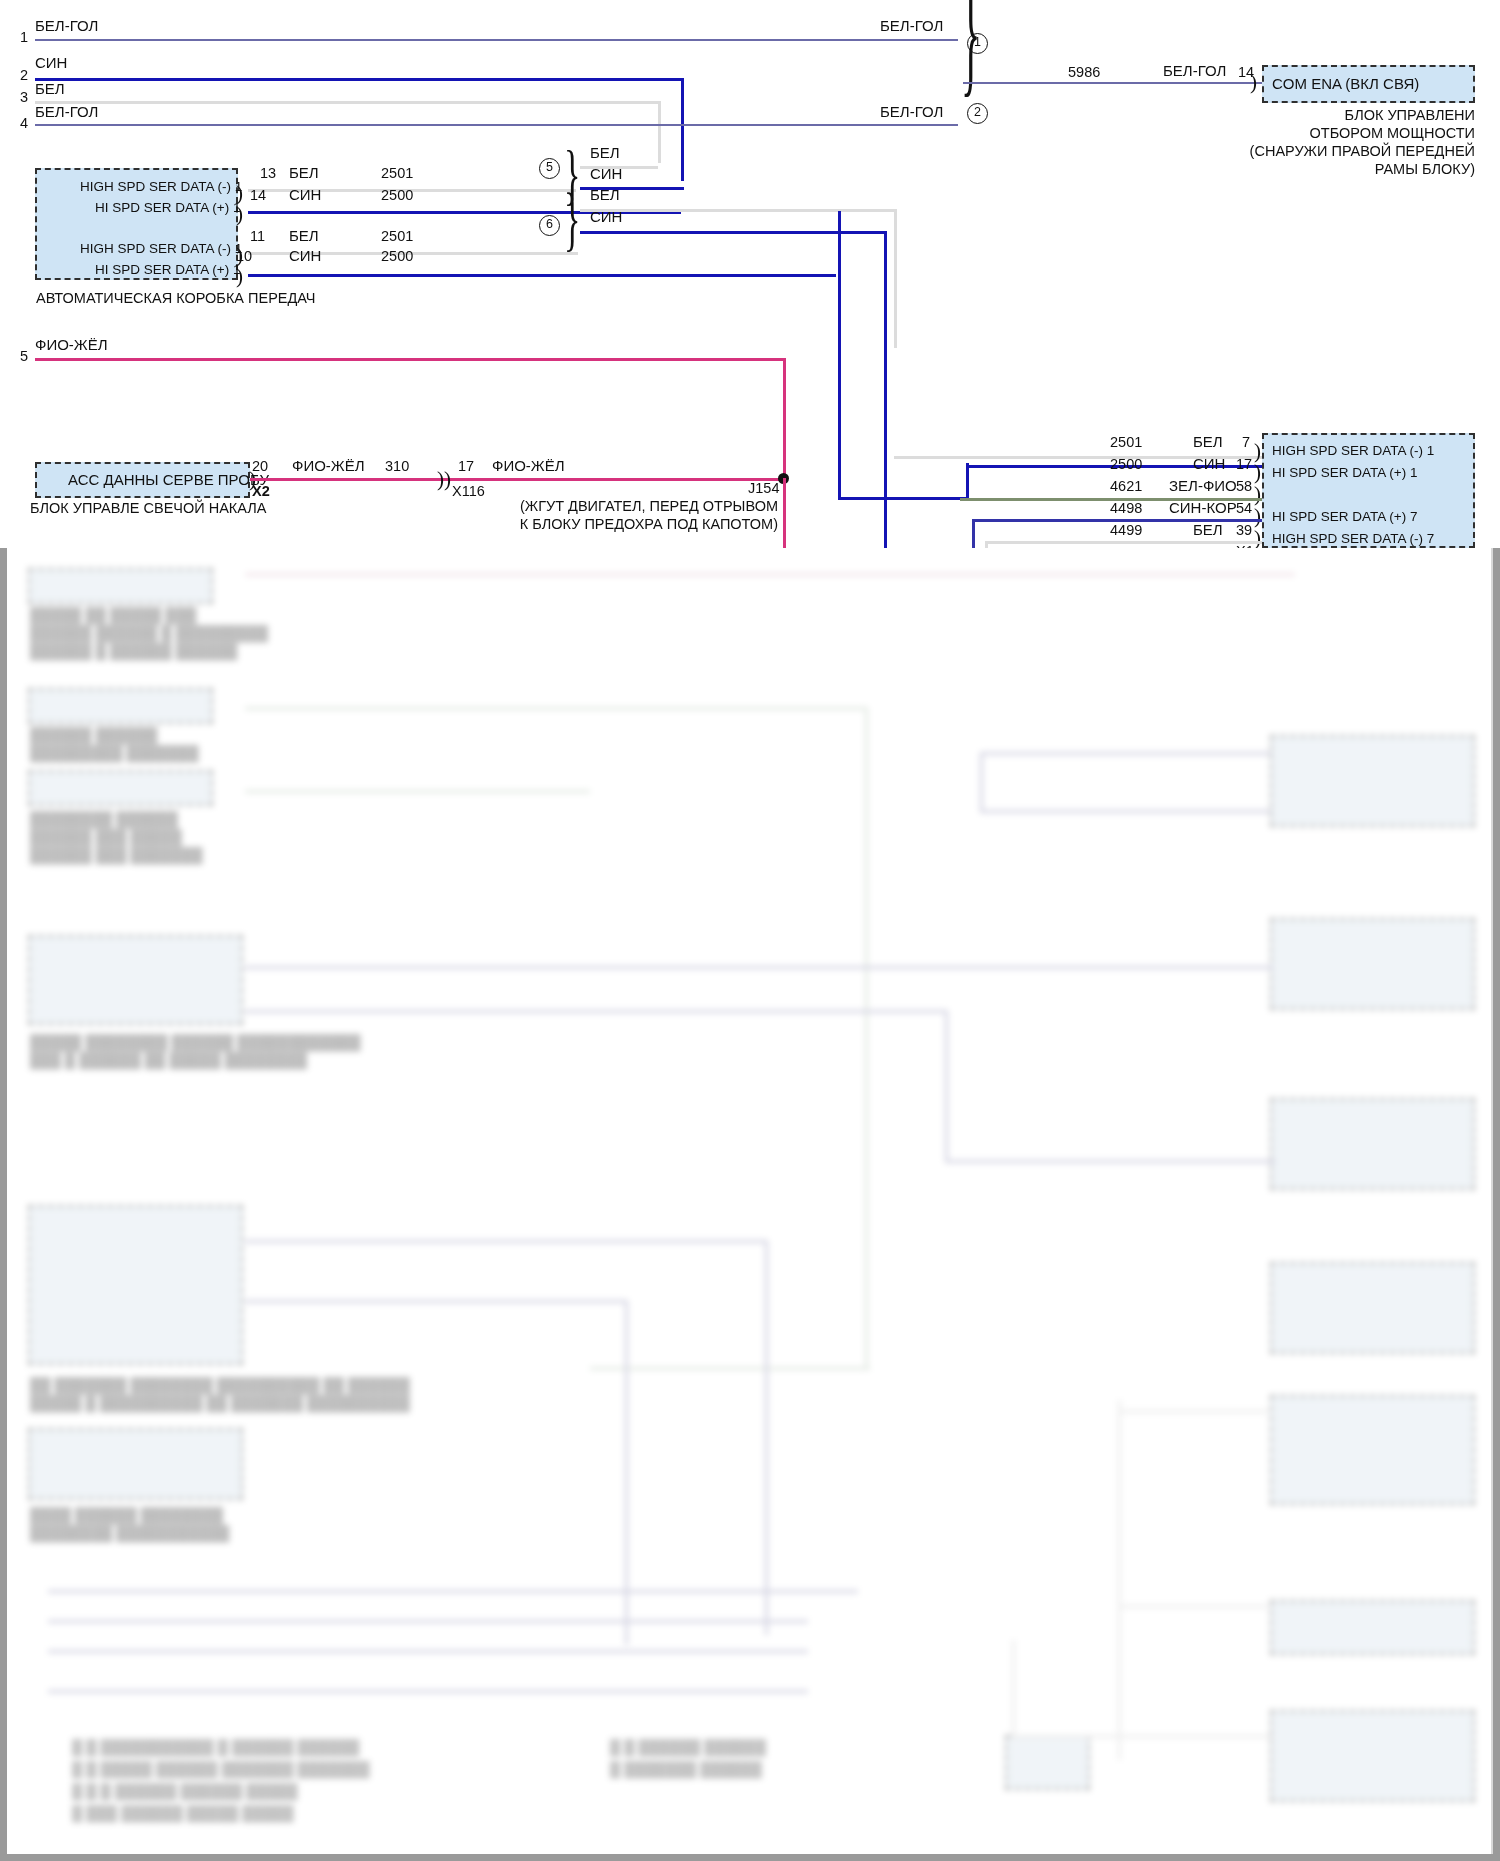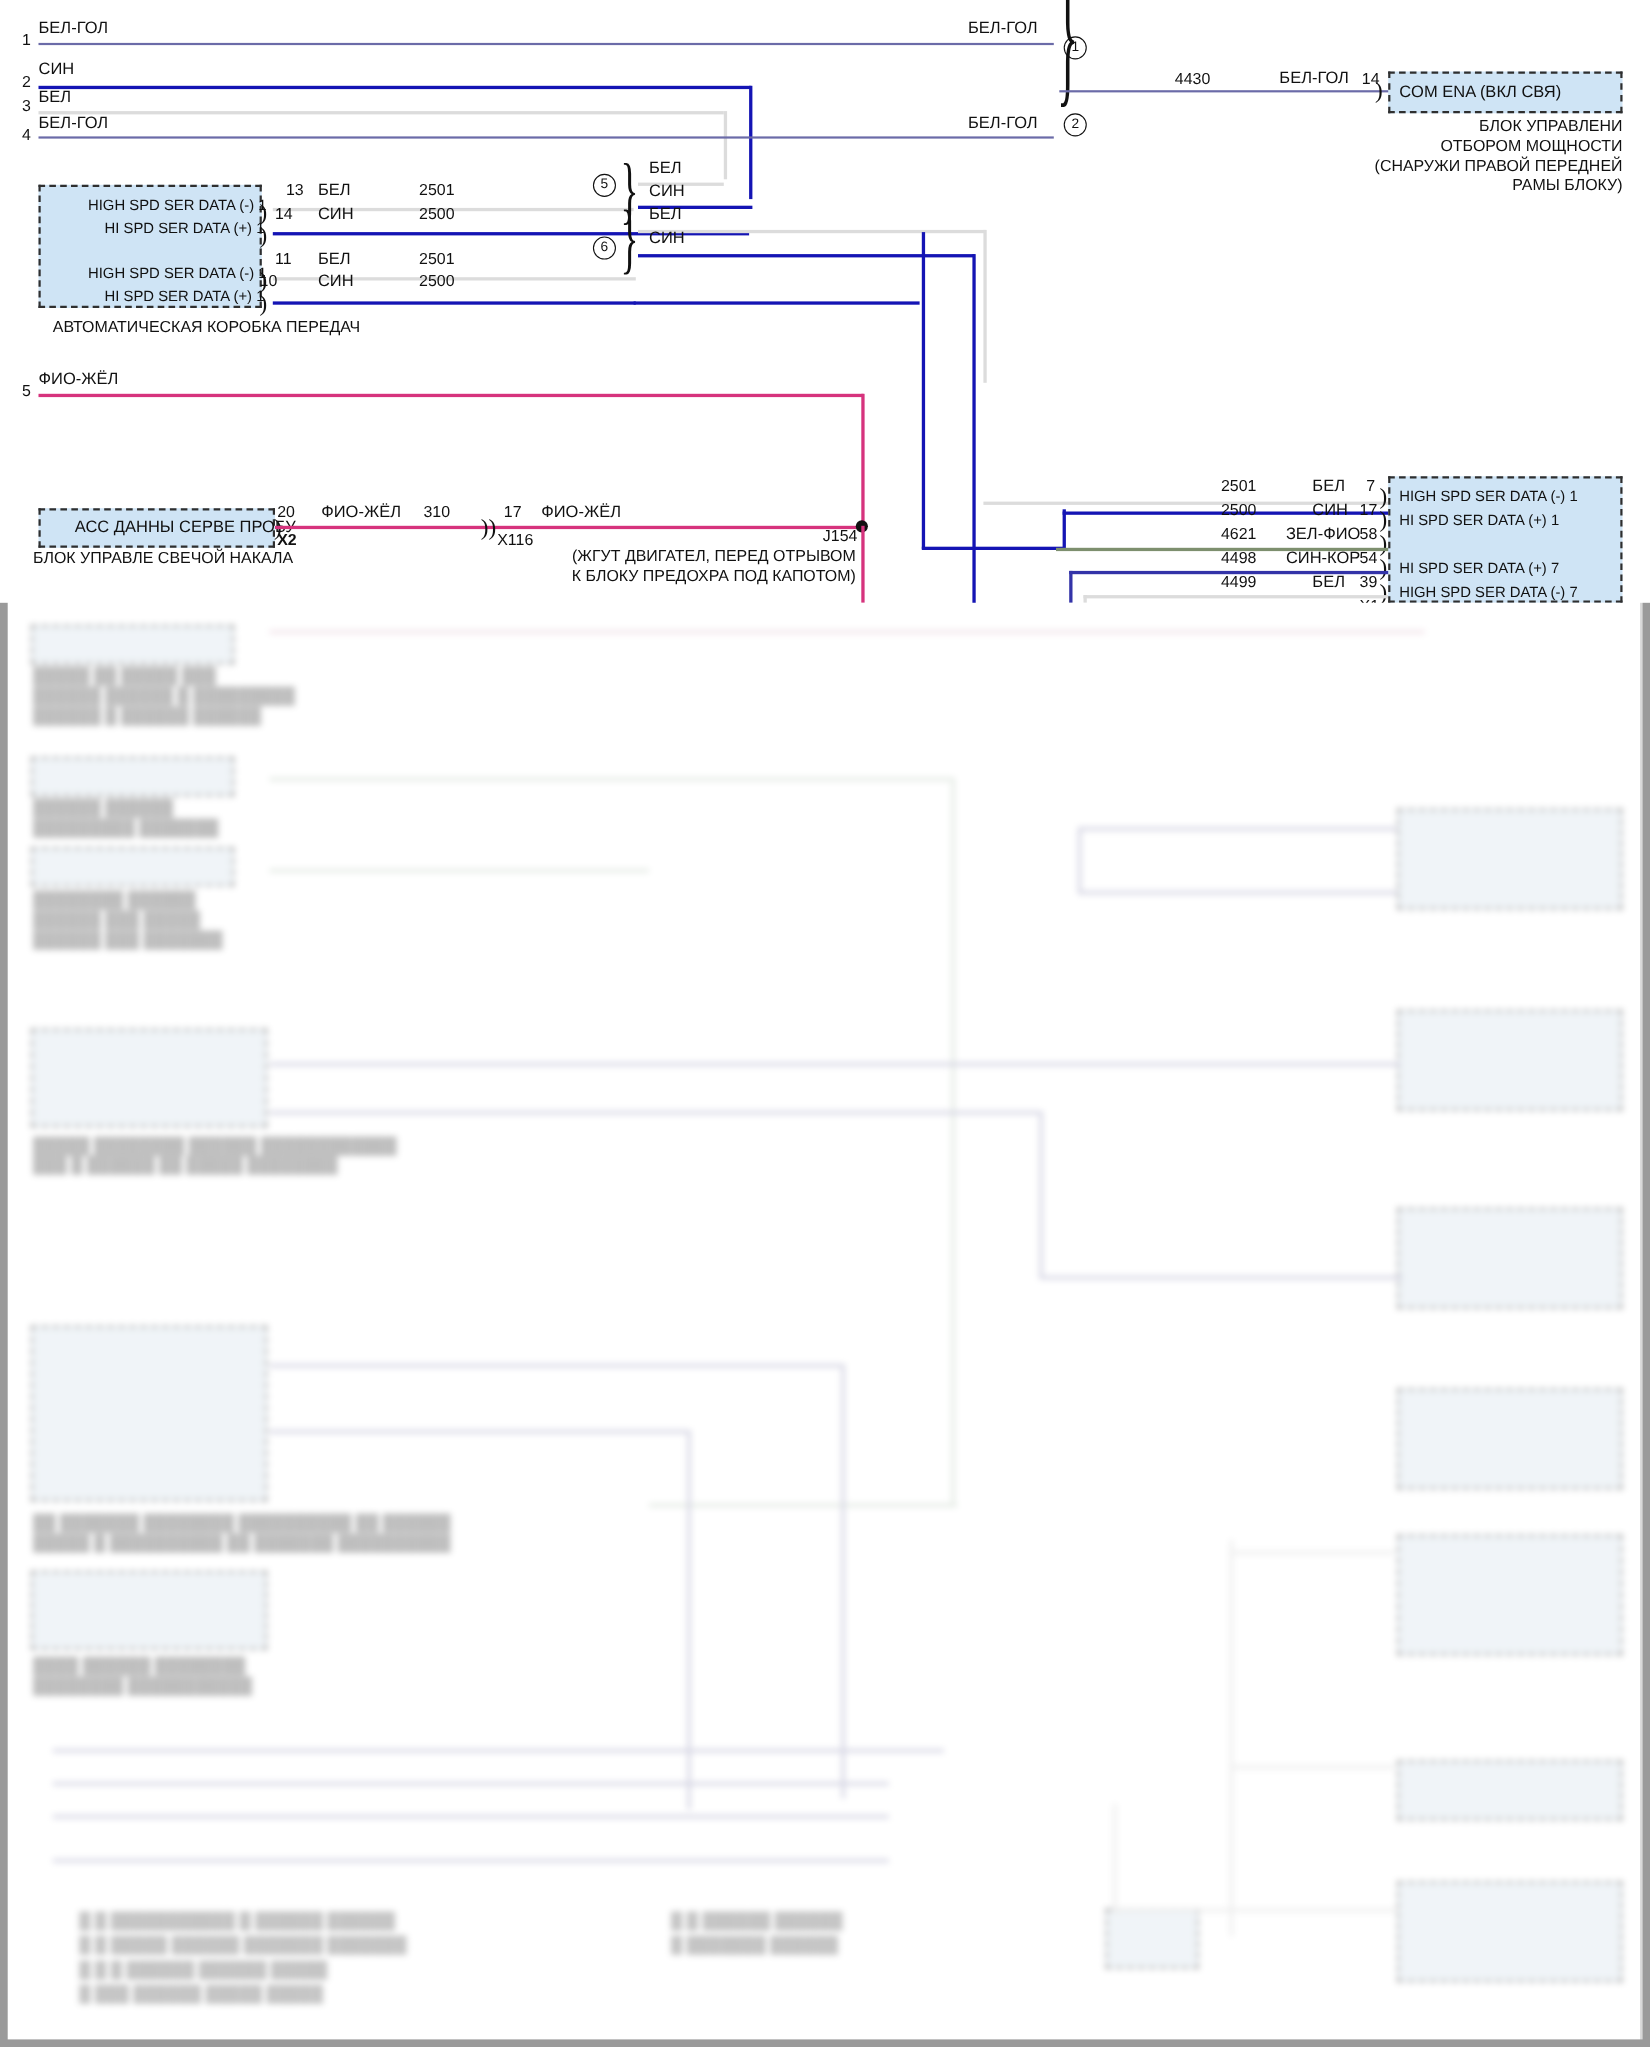--- a/index.html
+++ b/index.html
@@ -155,38 +155,38 @@
 
     <div class="lbl" style="left:880px;top:18px;">БЕЛ-ГОЛ</div>
     <div class="lbl" style="left:880px;top:104px;">БЕЛ-ГОЛ</div>
 
     <div class="brace" style="left:961px;top:12px;font-size:40px;transform:scaleY(3.55) scaleX(1.0);">}</div>
 
     <div class="circ" style="left:967px;top:33px;">1</div>
     <div class="circ" style="left:967px;top:103px;">2</div>
 
     <div class="wire h2" style="left:963px;top:82px;width:502px;border-color:#6b6ba8;"></div>
-    <div class="num" style="left:1068px;top:64px;">4430</div>
+    <div class="num" style="left:1068px;top:64px;">5986</div>
     <div class="lbl" style="left:1163px;top:63px;">БЕЛ-ГОЛ</div>
     <div class="num" style="left:1238px;top:64px;">14</div>
     <div class="conn" style="left:1250px;top:72px;">)</div>
 
     <div class="box" style="left:1262px;top:65px;width:213px;height:38px;"></div>
     <div class="box-txt" style="left:1272px;top:76px;">COM ENA (ВКЛ СВЯ)</div>
     <div class="cap-r" style="left:1175px;top:107px;width:300px;">БЛОК УПРАВЛЕНИ</div>
     <div class="cap-r" style="left:1175px;top:125px;width:300px;">ОТБОРОМ МОЩНОСТИ</div>
     <div class="cap-r" style="left:1175px;top:143px;width:300px;">(СНАРУЖИ ПРАВОЙ ПЕРЕДНЕЙ</div>
     <div class="cap-r" style="left:1175px;top:161px;width:300px;">РАМЫ БЛОКУ)</div>
 
     <div class="box" style="left:35px;top:168px;width:203px;height:112px;"></div>
     <div class="box-txt" style="left:80px;top:180px;font-size:13.5px;">HIGH SPD SER DATA (-) 1</div>
     <div class="box-txt" style="left:95px;top:201px;font-size:13.5px;">HI SPD SER DATA (+) 1</div>
     <div class="box-txt" style="left:80px;top:242px;font-size:13.5px;">HIGH SPD SER DATA (-) 1</div>
     <div class="box-txt" style="left:95px;top:263px;font-size:13.5px;">HI SPD SER DATA (+) 1</div>
-    <div class="cap" style="left:48px;top:290px;text-align:center;">АВТОМАТИЧЕСКАЯ КОРОБКА ПЕРЕДАЧ</div>
+    <div class="cap" style="left:36px;top:290px;text-align:center;">АВТОМАТИЧЕСКАЯ КОРОБКА ПЕРЕДАЧ</div>
 
     <div class="conn" style="left:236px;top:183px;">)</div>
     <div class="conn" style="left:236px;top:204px;">)</div>
     <div class="conn" style="left:236px;top:245px;">)</div>
     <div class="conn" style="left:236px;top:266px;">)</div>
 
     <div class="num" style="left:260px;top:165px;">13</div>
     <div class="lbl" style="left:289px;top:165px;">БЕЛ</div>
     <div class="num" style="left:381px;top:165px;">2501</div>
     <div class="wire h" style="left:248px;top:189px;width:328px;border-color:#dcdcdc;"></div>

